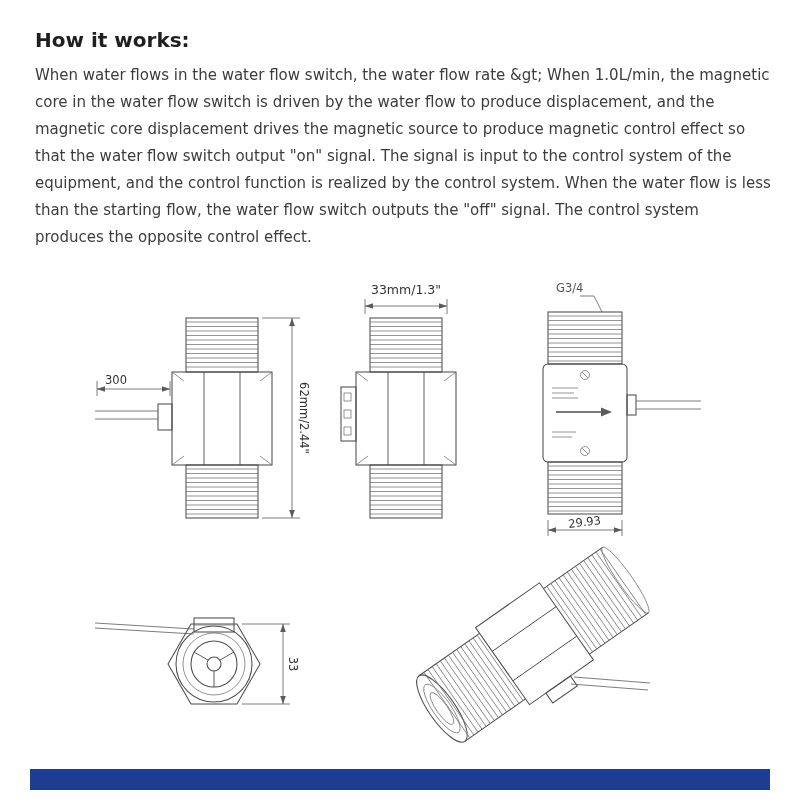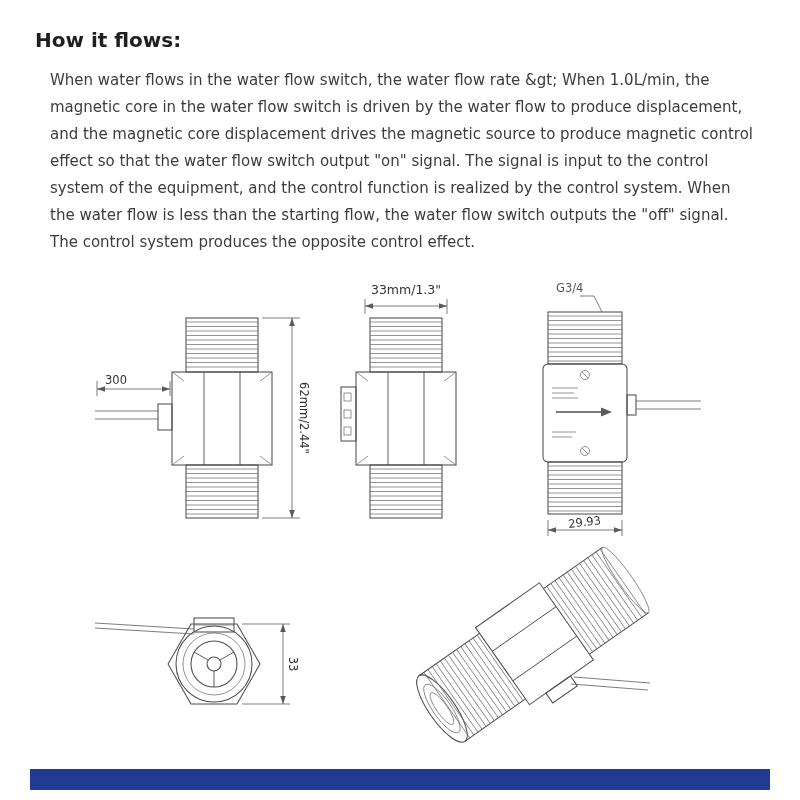--- a/index.html
+++ b/index.html
@@ -2,36 +2,36 @@
 <html><head>
 <meta charset="utf-8">
 <style>
   html,body { margin:0; padding:0; }
   body {
     width:800px; height:800px; background:#ffffff; position:relative;
     font-family:"DejaVu Sans", sans-serif; overflow:hidden;
   }
   .text-block { position:absolute; left:35px; top:28px; width:737px; }
   .heading { font-size:20px; font-weight:700; color:#1f1f1f; margin:0 0 10px 0; }
-  .desc { font-size:15px; line-height:27px; color:#3c3c3c; margin:15px; }
+  .desc { font-size:15px; line-height:27px; color:#3c3c3c; margin:0; }
   .drawing { position:absolute; left:0; top:0; }
   
   .ol { fill:none; stroke:#4c4c4c; stroke-width:1.05; }
   .md { fill:none; stroke:#4c4c4c; stroke-width:0.9; }
   .th { fill:none; stroke:#707070; stroke-width:0.75; }
   .dm { fill:none; stroke:#5a5a5a; stroke-width:0.8; }
   .ah { fill:#5a5a5a; stroke:none; }
   .dt { fill:#333333; font-size:11.5px; font-family:"DejaVu Sans", sans-serif; }
   .dt-big { font-size:12.5px; }
 </style>
 </head>
 <body>
 
 <div class="text-block">
-  <h1 class="heading">How it flows:</h1>
+  <h1 class="heading">How it works:</h1>
   <p class="desc">When water flows in the water flow switch, the water flow rate &amp;gt; When 1.0L/min, the magnetic core in the water flow switch is driven by the water flow to produce displacement, and the magnetic core displacement drives the magnetic source to produce magnetic control effect so that the water flow switch output "on" signal. The signal is input to the control system of the equipment, and the control function is realized by the control system. When the water flow is less than the starting flow, the water flow switch outputs the "off" signal. The control system produces the opposite control effect.</p>
 </div>
 
 <svg class="drawing" width="800" height="800" viewBox="0 0 800 800">
 
   <g>
 
     <rect class="ol" x="186" y="318" width="72" height="54"></rect>
     <path class="th" d="M186 322H258M186 326.5H258M186 331H258M186 335.5H258M186 340H258M186 344.5H258M186 349H258M186 353.5H258M186 358H258M186 362.5H258M186 367H258"></path>
 

